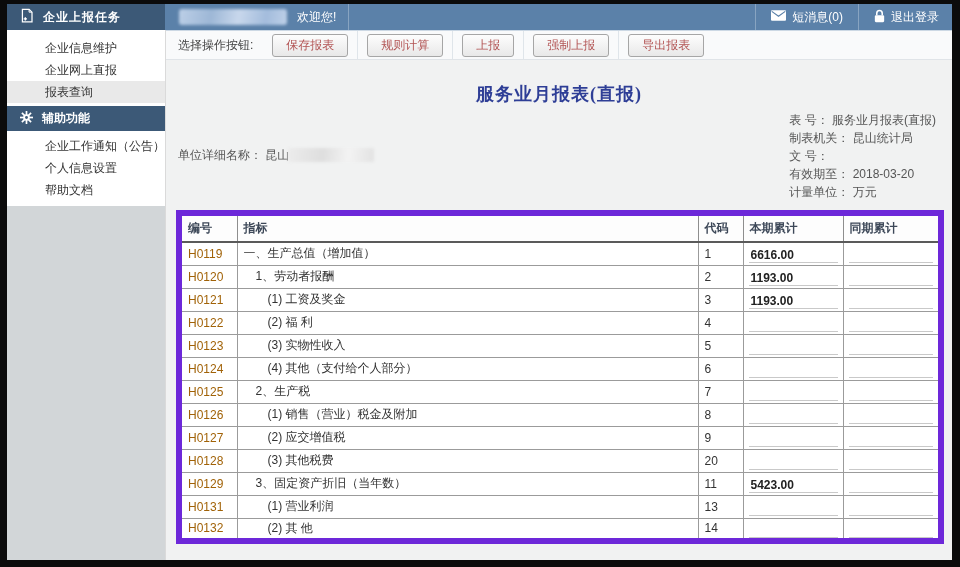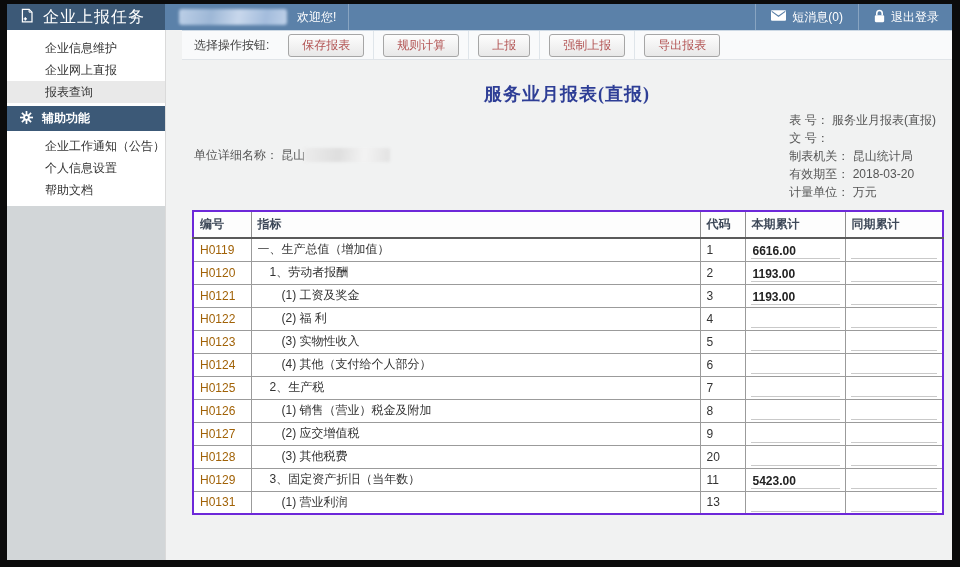--- a/index.html
+++ b/index.html
@@ -5,32 +5,32 @@
   * { box-sizing: border-box; margin: 0; padding: 0; }
   body { background:#222; font-family:"Liberation Sans","DejaVu Sans",sans-serif; }
   .frame { width:960px; height:567px; position:relative; background:#0b0b0b; overflow:hidden; }
   .app { position:absolute; top:4px; left:7px; right:8px; bottom:7px; background:#f1f2f2;
          display:flex; flex-direction:column; overflow:hidden; }
 
   
   .topbar { flex:0 0 26px; display:flex; }
   .topbar-left { flex:0 0 158px; background:#3c5977; display:flex; align-items:center;
                  gap:9px; padding-left:13px; }
-  .app-title { color:#fff; font-size:16px; font-weight:normal; letter-spacing:1px; }
+  .app-title { color:#fff; font-size:12px; font-weight:bold; letter-spacing:1px; }
   .topbar-right { flex:1; background:#5b81a9; display:flex; align-items:center;
                   color:#fff; font-size:12px; padding-left:14px; }
   .blur-pill { width:108px; height:16px; border-radius:3px; margin-right:10px;
                background:linear-gradient(100deg,#bccfe7 0%,#9db7d6 30%,#c8d7ec 55%,#a3bcdc 80%,#bed0e8 100%);
                filter:blur(1.5px); }
   .tb-vsep { width:1px; height:26px; background:rgba(255,255,255,.28); margin:0 2px; }
   .tb-spacer { flex:1; }
   .tb-item { display:flex; align-items:center; gap:6px; padding:0 13px; height:22px; cursor:pointer; }
 
   
-  .body-row { flex:1; display:flex; overflow:hidden;gap:16px; }
+  .body-row { flex:1; display:flex; overflow:hidden; }
   .sidebar { flex:0 0 158px; background:#fff; border-right:1px solid #dadada;
              display:flex; flex-direction:column; padding-top:7px; }
   .side-item { height:22px; line-height:22px; font-size:12px; color:#333;
                padding-left:38px; cursor:pointer; white-space:nowrap; }
   .side-item[data-active="true"] { background:#e9e9e9; }
   .side-section { height:25px; background:#3c5977; color:#fff; font-weight:bold; font-size:12px;
                   display:flex; align-items:center; gap:9px; padding-left:13px; margin:3px 0 4px 0; }
   .side-fill { flex:1; background:#d2d6d8; margin-top:5px; }
 
   .main { flex:1; display:flex; flex-direction:column; overflow:hidden; }
@@ -54,21 +54,21 @@
   .meta-right { position:absolute; top:51px; right:16px; font-size:12px; color:#555; line-height:18px; }
   .meta-left  { position:absolute; left:12px; top:86px; font-size:12px; color:#555; line-height:19px; }
   .meta-line span { white-space:pre; }
   .blur-chip { display:inline-block; width:86px; height:14px; vertical-align:-3px; border-radius:2px;
                background:linear-gradient(95deg,#ececec,#dedede 40%,#f3f3f3 70%,#e2e2e2);
                filter:blur(1.5px); margin-left:-1px; }
 
   
   .report-table { border-collapse:collapse; table-layout:fixed; background:#fff;
                   margin:0 8px 0 10px; width:calc(100% - 18px);
-                  border:2px solid #6d28d9; font-size:12px; }
+                  border:6px solid #6d28d9; font-size:12px; }
   .report-table th { border:1px solid #8e8e8e; border-bottom:2px solid #5a5a5a;
                      font-weight:bold; color:#3d4858; text-align:left;
                      padding:4px 6px; background:#fdfdfd; }
   .report-table td { border:1px solid #9b9b9b; height:23px; overflow:hidden; white-space:nowrap; }
   .row-id { color:#a16207; padding-left:6px; cursor:pointer; }
   .col-ind span { display:block; color:#333; }
   .col-code { padding-left:6px; color:#333; }
   .cell-input { display:block; width:calc(100% - 10px); margin:3px 5px 0 5px; height:16px;
                 border:none; border-bottom:1px solid #c9c9c9; background:transparent;
                 font-family:inherit; font-size:12px; font-weight:bold; color:#222; padding:0 2px; }
@@ -177,25 +177,25 @@
 
         <div class="report-head">
           <div class="report-title">服务业月报表(直报)</div>
           <div class="meta-right">
 
               <div class="meta-line">
                 <span>表 号： </span><span>服务业月报表(直报)</span>
               </div>
 
               <div class="meta-line">
+                <span>制表机关： </span><span>昆山统计局</span>
+              </div>
+
+              <div class="meta-line">
                 <span>文 号：</span><span></span>
-              </div>
-
-              <div class="meta-line">
-                <span>制表机关： </span><span>昆山统计局</span>
               </div>
 
               <div class="meta-line">
                 <span>有效期至： </span><span>2018-03-20</span>
               </div>
 
               <div class="meta-line">
                 <span>计量单位： </span><span>万元</span>
               </div>
 
@@ -388,20 +388,33 @@
                 </td>
                 <td class="col-code">13</td>
                 <td>
                   <input class="cell-input" type="text" value="" style="">
                 </td>
                 <td>
                   <input class="cell-input" type="text" value="" style="">
                 </td>
               </tr>
 
+              <tr>
+                <td><span class="row-id">H0132</span></td>
+                <td class="col-ind">
+                  <span style="padding-left: 30px;">(2) 其 他</span>
+                </td>
+                <td class="col-code">14</td>
+                <td>
+                  <input class="cell-input" type="text" value="" style="">
+                </td>
+                <td>
+                  <input class="cell-input" type="text" value="" style="">
+                </td>
+              </tr>
 
           </tbody>
         </table>
 
       </div>
     </div>
   </div>
 </div>
 
 </body></html>

